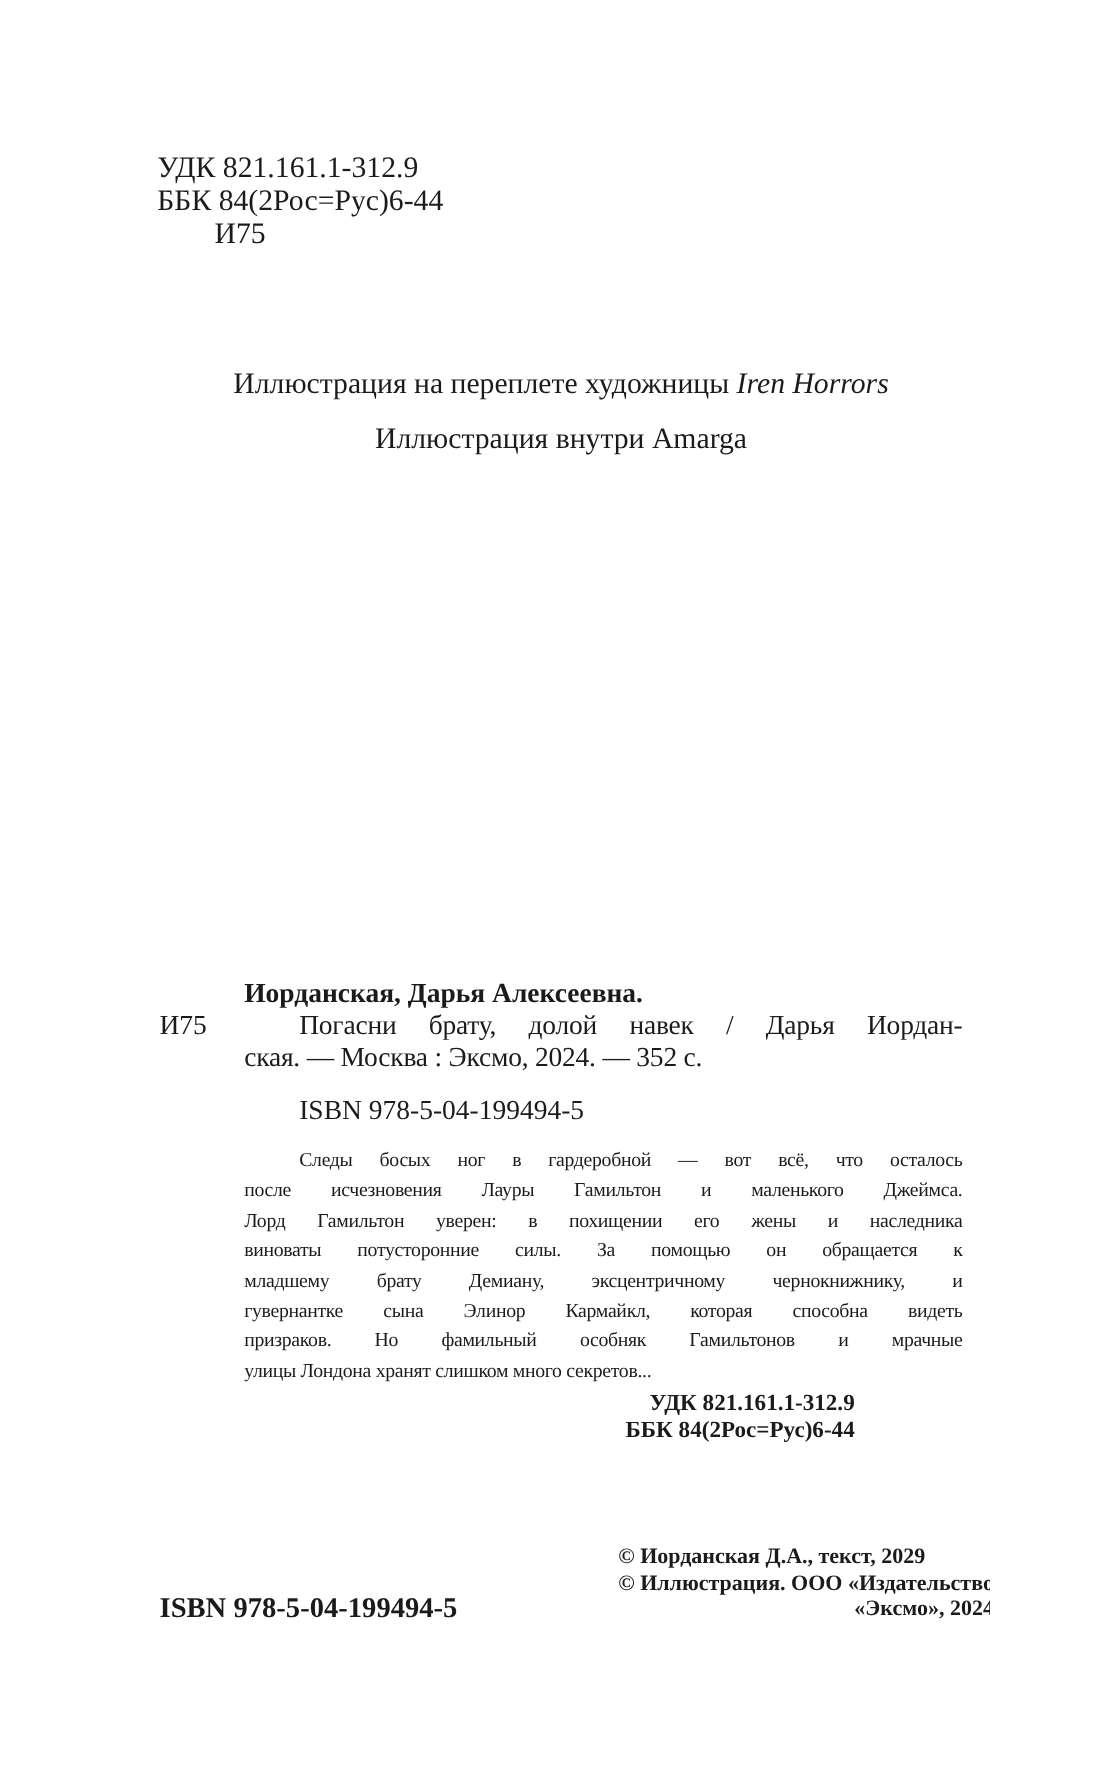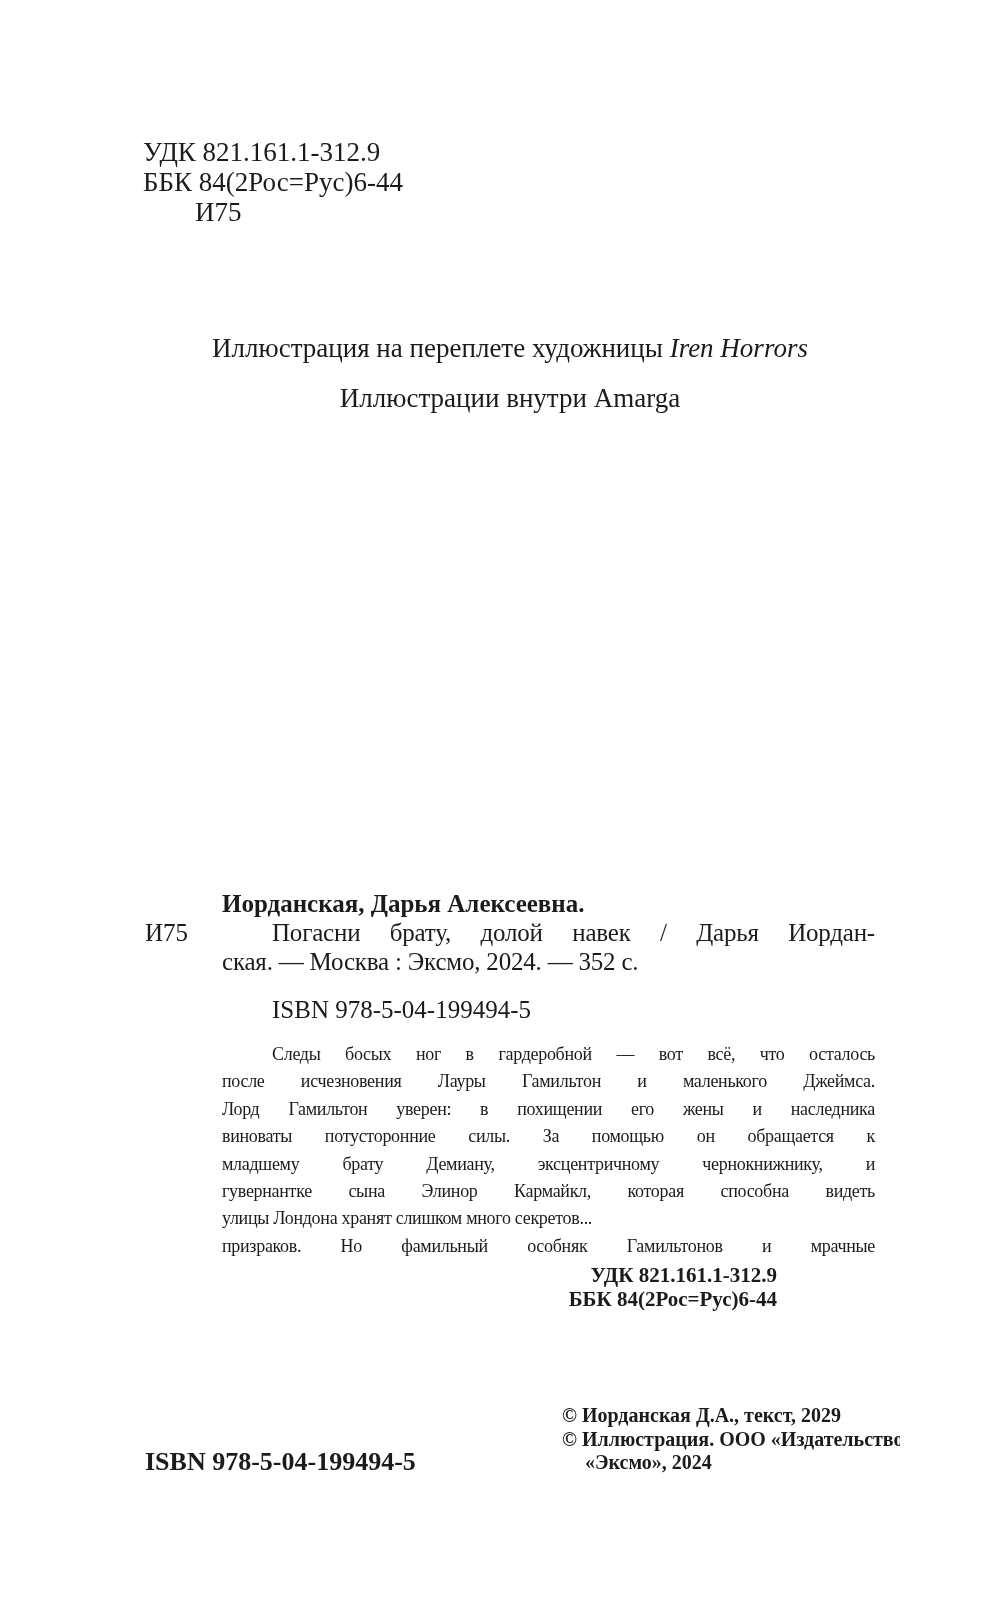--- a/index.html
+++ b/index.html
@@ -117,20 +117,21 @@
     position: absolute;
     left: 562px;
     top: 1404px;
     font-weight: bold;
     font-size: 20px;
     line-height: 23.5px;
     white-space: nowrap;
   }
   .copyright .cont-line {
     padding-left: 23px;
+    text-align: right;
   }
 
   
   .isbn-bottom {
     position: absolute;
     left: 145px;
     top: 1447px;
     font-weight: bold;
     font-size: 26px;
     line-height: 30px;
@@ -143,40 +144,40 @@
 <div class="page">
 
   <div class="top-codes">
     <div>УДК 821.161.1-312.9</div>
     <div>ББК 84(2Рос=Рус)6-44</div>
     <div class="author-sign">И75</div>
   </div>
 
   <div class="credits">
     <div class="credit-line-1"><span>Иллюстрация на переплете художницы </span><span class="italic">Iren Horrors</span></div>
-    <div class="credit-line-2"><span>Иллюстрации внутри </span><span>Amarga</span></div>
+    <div class="credit-line-2"><span>Иллюстрация внутри </span><span>Amarga</span></div>
   </div>
 
   <div class="catalog">
     <span class="catalog-sign">И75</span>
     <div class="author-heading">Иорданская, Дарья Алексеевна.</div>
     <div class="record-line justified">Погасни брату, долой навек / Дарья Иордан-</div>
     <div class="record-line">ская. — Москва : Эксмо, 2024. — 352 с.</div>
     <div class="isbn-line">ISBN 978-5-04-199494-5</div>
   </div>
 
   <div class="annotation">
     <div class="ann-line first">Следы босых ног в гардеробной — вот всё, что осталось</div>
     <div class="ann-line">после исчезновения Лауры Гамильтон и маленького Джеймса.</div>
     <div class="ann-line">Лорд Гамильтон уверен: в похищении его жены и наследника</div>
     <div class="ann-line">виноваты потусторонние силы. За помощью он обращается к</div>
     <div class="ann-line">младшему брату Демиану, эксцентричному чернокнижнику, и</div>
     <div class="ann-line">гувернантке сына Элинор Кармайкл, которая способна видеть</div>
+    <div class="ann-line">призраков. Но фамильный особняк Гамильтонов и мрачные</div>
     <div class="ann-line last">улицы Лондона хранят слишком много секретов...</div>
-    <div class="ann-line">призраков. Но фамильный особняк Гамильтонов и мрачные</div>
   </div>
 
   <div class="codes-right">
     <div>УДК 821.161.1-312.9</div>
     <div>ББК 84(2Рос=Рус)6-44</div>
   </div>
 
   <div class="copyright">
     <div>© Иорданская Д.А., текст, 2029</div>
     <div>© Иллюстрация. ООО «Издательство</div>

